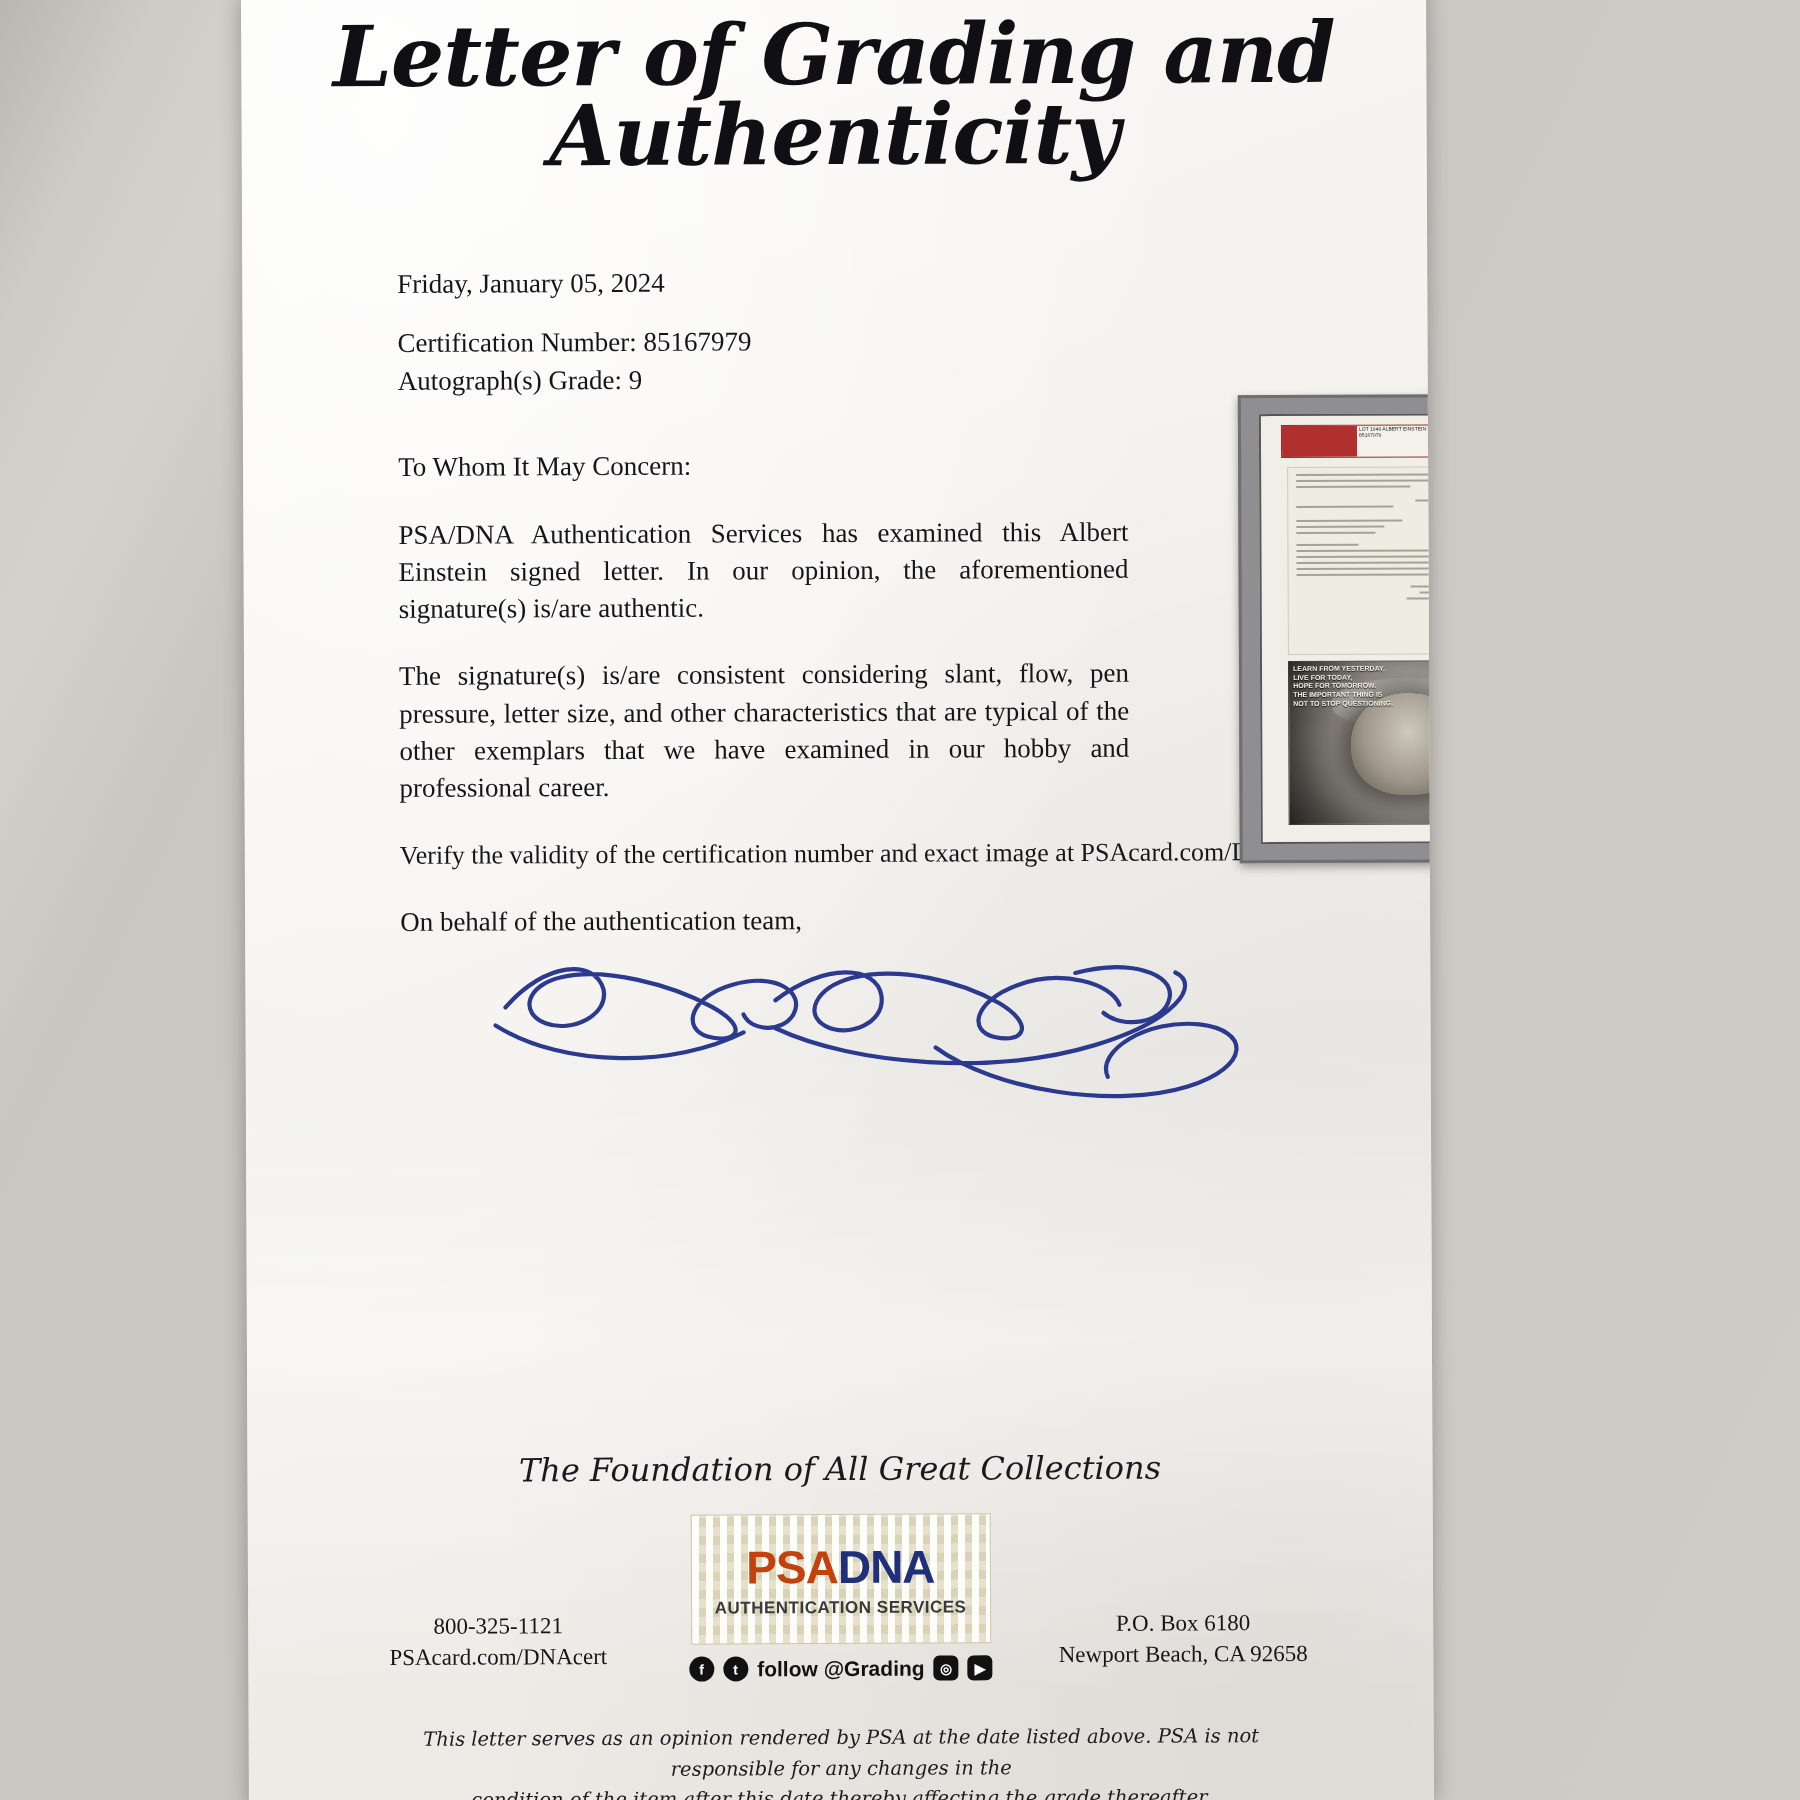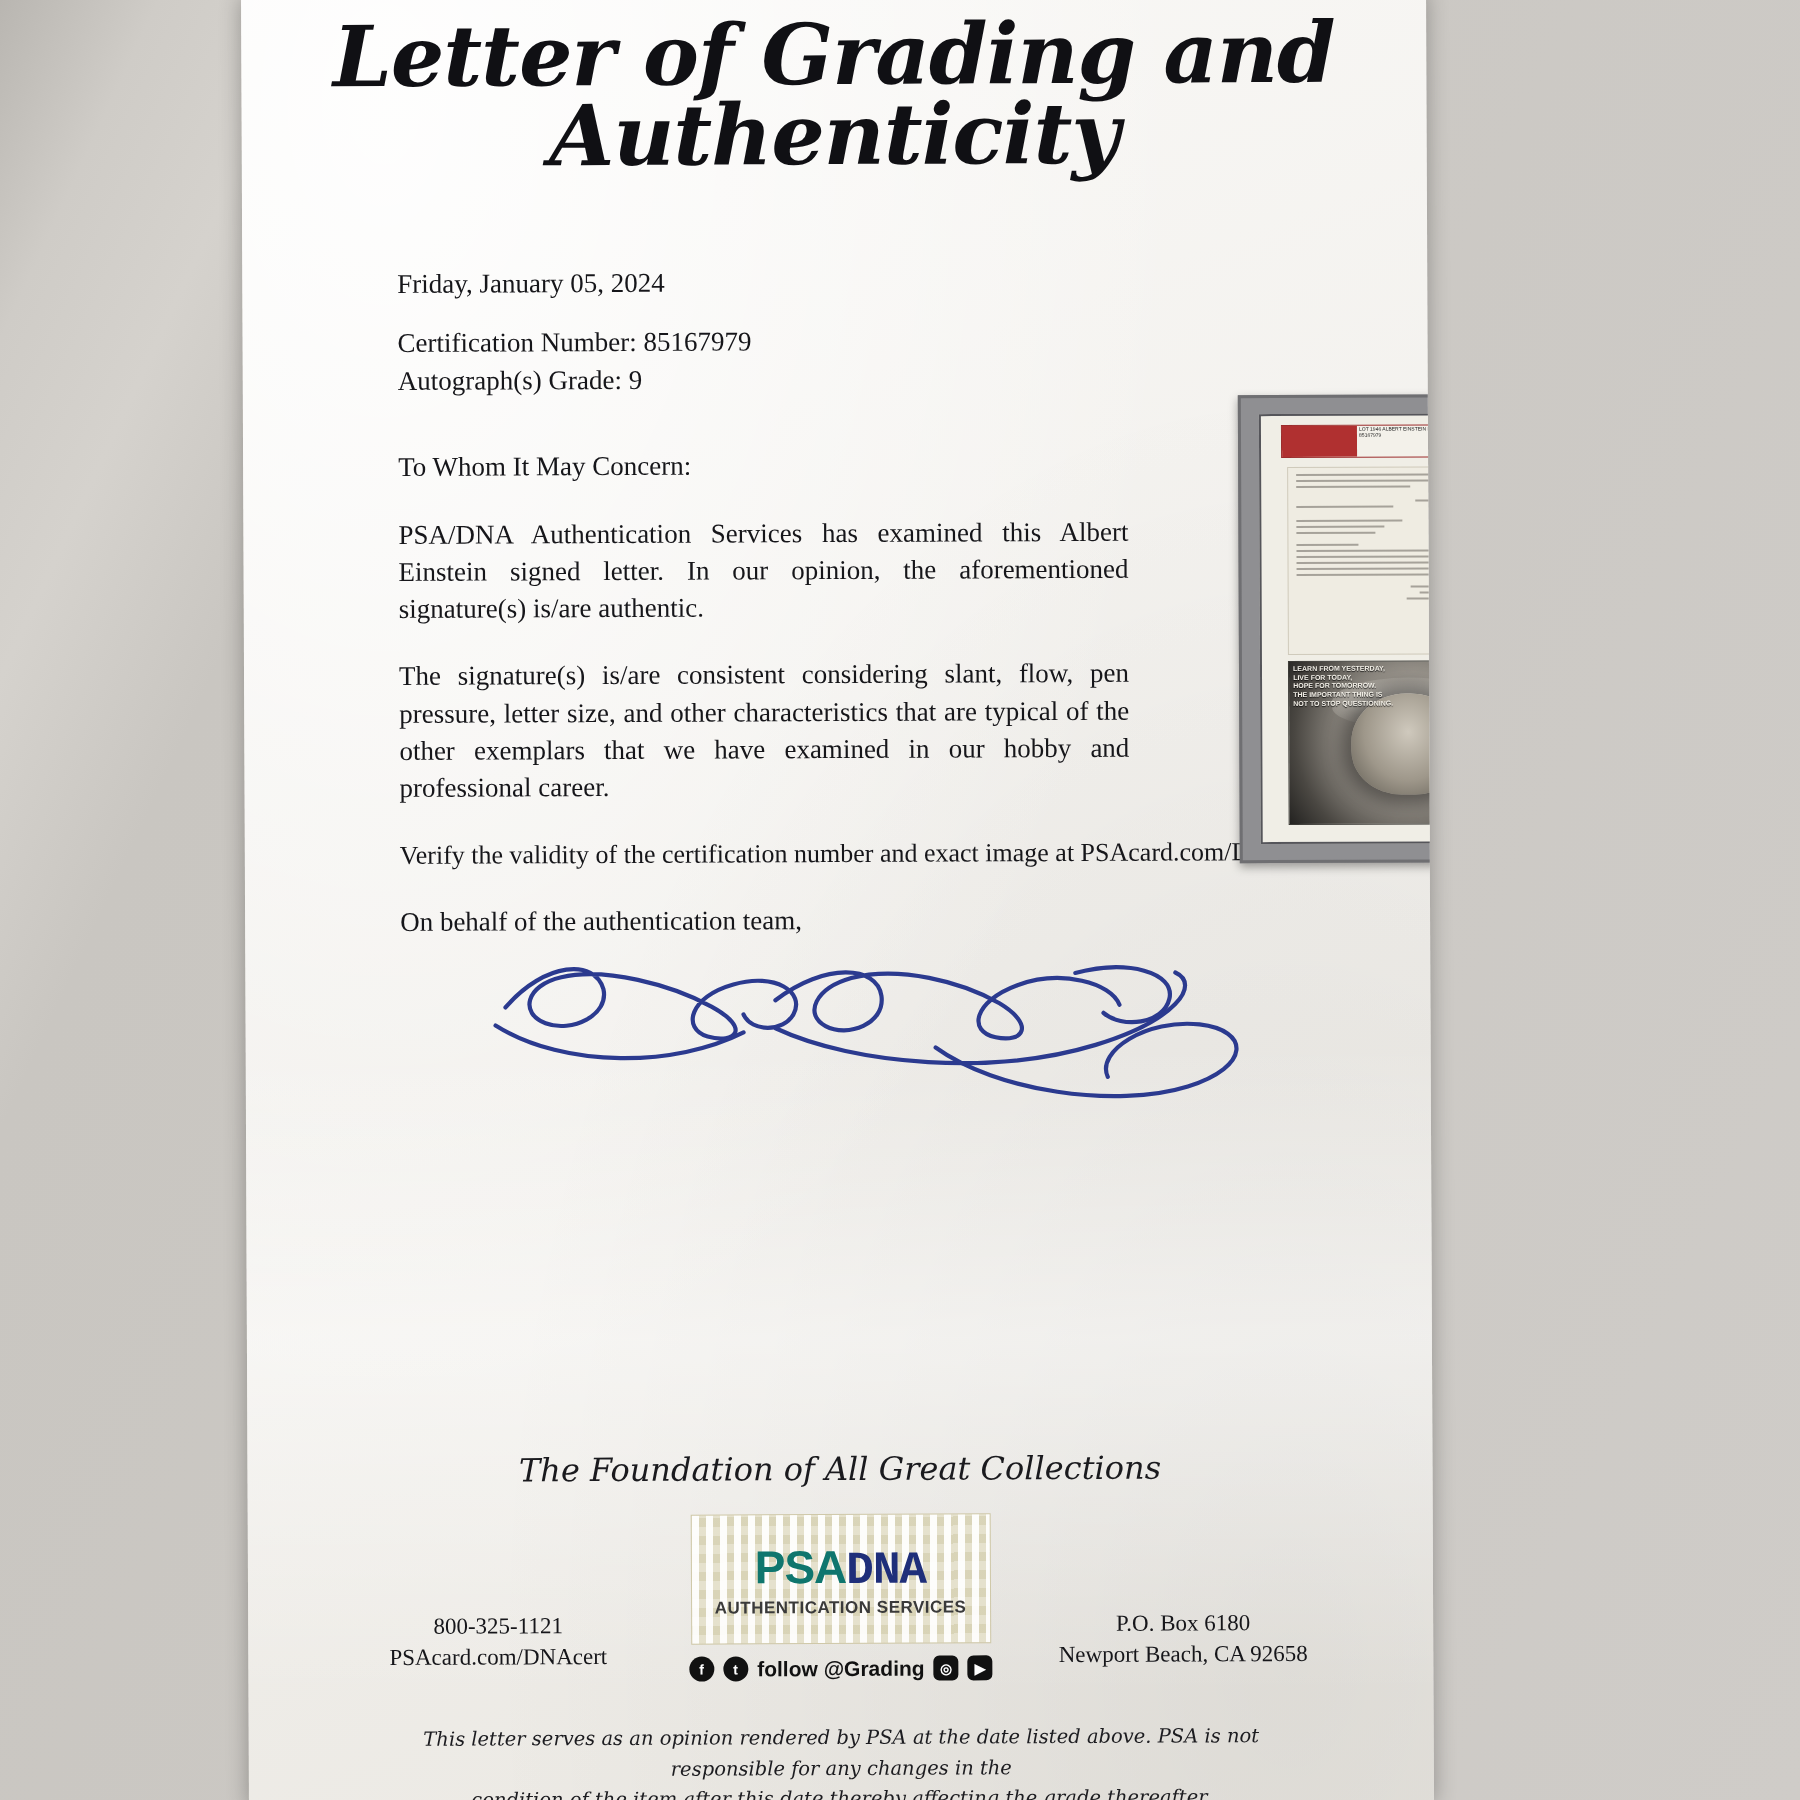--- a/index.html
+++ b/index.html
@@ -243,22 +243,22 @@
   .logo-text {
     position: absolute;
     left: 0; right: 0;
     top: 26px;
     text-align: center;
     font-family: "Liberation Sans", sans-serif;
     font-weight: 700;
     font-size: 46px;
     letter-spacing: -1px;
   }
-  .logo-text .psa { color: #0f766e; }
-  .logo-text .dna { color: #1f2f7a; font-family: Liberation Mono, monospace; }
+  .logo-text .psa { color: #c2410c; }
+  .logo-text .dna { color: #1f2f7a; }
   .logo-sub {
     position: absolute;
     left: 0; right: 0;
     top: 84px;
     text-align: center;
     font-family: "Liberation Sans", sans-serif;
     font-weight: 700;
     font-size: 17px;
     color: #3a3a3a;
     letter-spacing: 0.5px;

